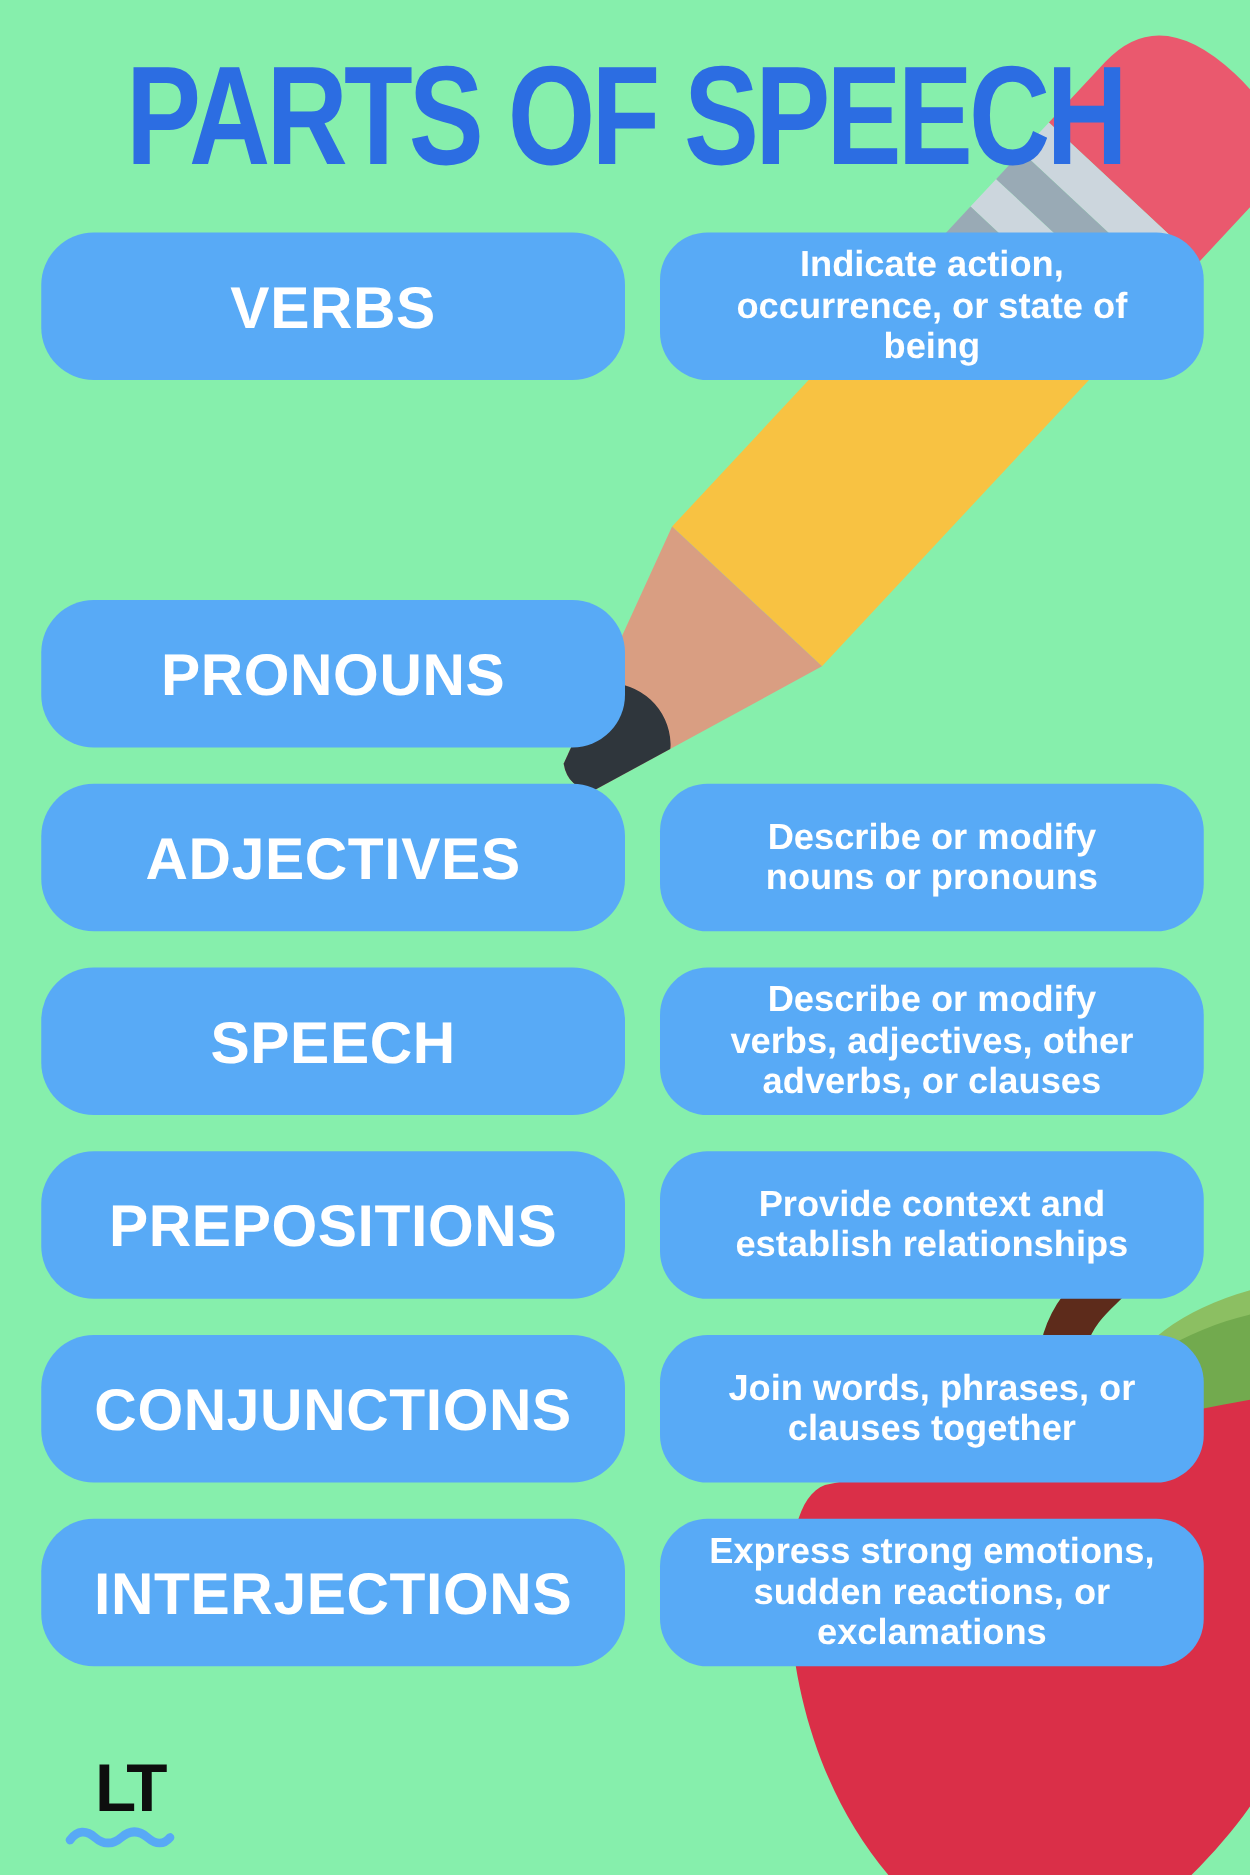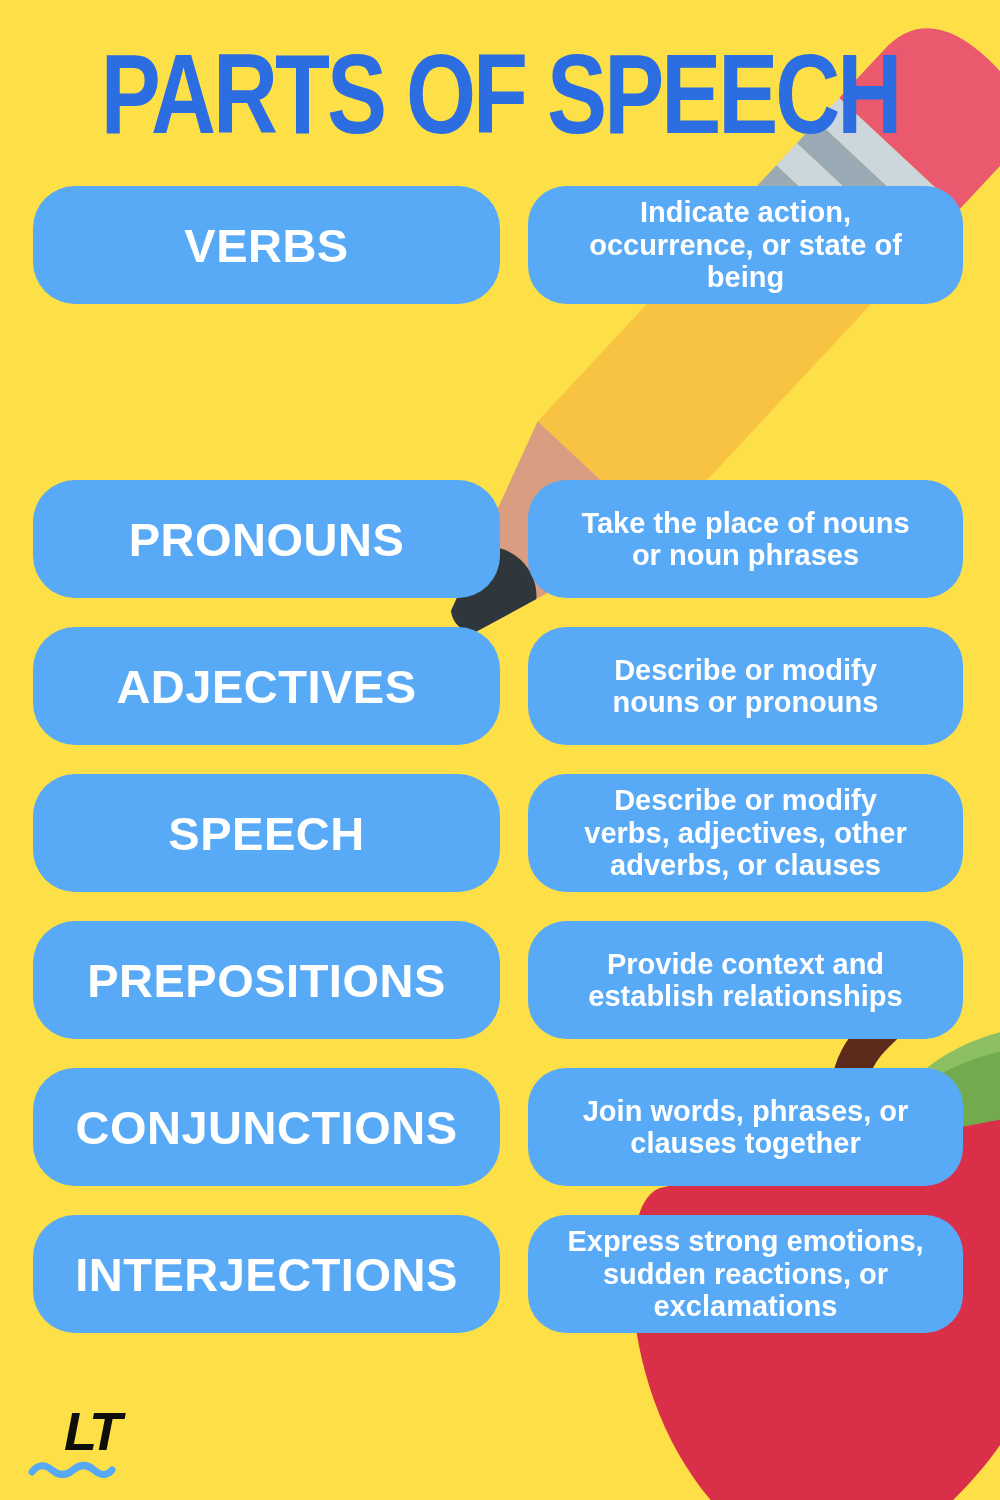--- a/index.html
+++ b/index.html
@@ -2,21 +2,21 @@
 <html><head>
 <meta charset="utf-8">
 <style>
   html, body { margin: 0; padding: 0; }
   body { width: 1000px; height: 1500px; overflow: hidden; font-family: "Liberation Sans", sans-serif; }
 
   .canvas {
     position: relative;
     width: 1000px;
     height: 1500px;
-    background: #fde047;
+    background: #86efac;
     overflow: hidden;
   }
 
   .decor-layer {
     position: absolute;
     inset: 0;
     z-index: 1;
   }
 
   .poster-title {
@@ -81,26 +81,25 @@
     font-weight: bold;
     line-height: 1.12;
     text-align: center;
     white-space: pre-line;
     padding: 8px 10px;
     box-sizing: border-box;
   }
 
   .logo {
     position: absolute;
-    left: 28px;
+    left: 52px;
     top: 1404px;
     z-index: 2;
     width: 90px;
-    text-align: right;
-    font-style: italic;
+    text-align: center;
   }
   .logo-text {
     font-size: 54px;
     font-weight: 900;
     letter-spacing: -4px;
     color: #0e0e0e;
     line-height: 1;
     display: block;
     margin-left: 12px;
   }
@@ -165,22 +164,20 @@
       <div class="def">Indicate action,
 occurrence, or state of
 being</div>
     </div>
 
     <div class="row">
     </div>
 
     <div class="row">
       <div class="pill">PRONOUNS</div>
-      <div class="def">Take the place of nouns
-or noun phrases</div>
     </div>
 
     <div class="row">
       <div class="pill">ADJECTIVES</div>
       <div class="def">Describe or modify
 nouns or pronouns</div>
     </div>
 
     <div class="row">
       <div class="pill">SPEECH</div>

